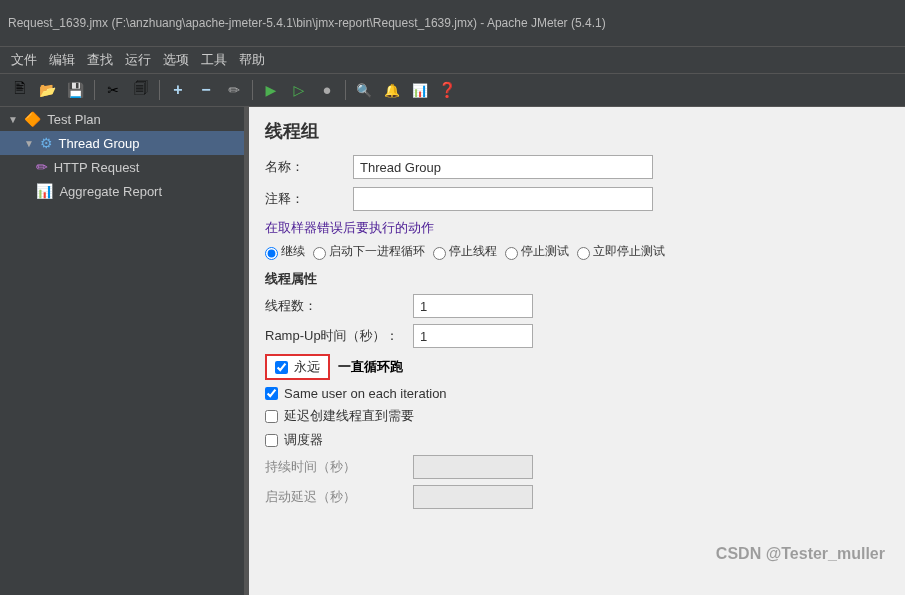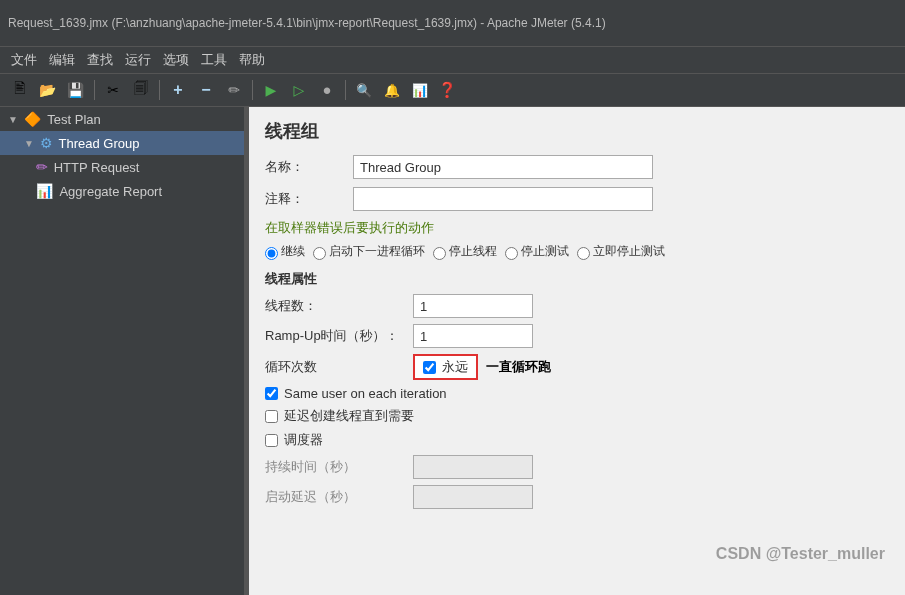--- a/index.html
+++ b/index.html
@@ -125,21 +125,21 @@
       font-size: 13px;
       color: #333;
       height: 24px;
     }
 
     .form-input-wide {
       width: 300px;
     }
 
     .section-title {
-      color: #4d7c0f;
+      color: #4c1d95;
       font-size: 13px;
       margin-bottom: 6px;
       margin-top: 4px;
     }
 
     .radio-group {
       display: flex;
       align-items: center;
       gap: 8px;
       flex-wrap: wrap;
@@ -377,21 +377,20 @@
       <span class="prop-label">线程数：</span>
       <input class="prop-input" type="text" value="1" style="">
     </div>
 
     <div class="prop-row">
       <span class="prop-label">Ramp-Up时间（秒）：</span>
       <input class="prop-input" type="text" value="1" style="">
     </div>
 
     <div class="loop-row">
-      <span class="loop-label">循环次数</span>
       <div class="loop-box">
         <input type="checkbox" checked="" style="">
         <span class="loop-forever-label">永远</span>
       </div>
       <span class="loop-annotation">一直循环跑</span>
     </div>
 
     <div class="checkbox-row">
       <input type="checkbox" checked="" style="">
       <span>Same user on each iteration</span>

